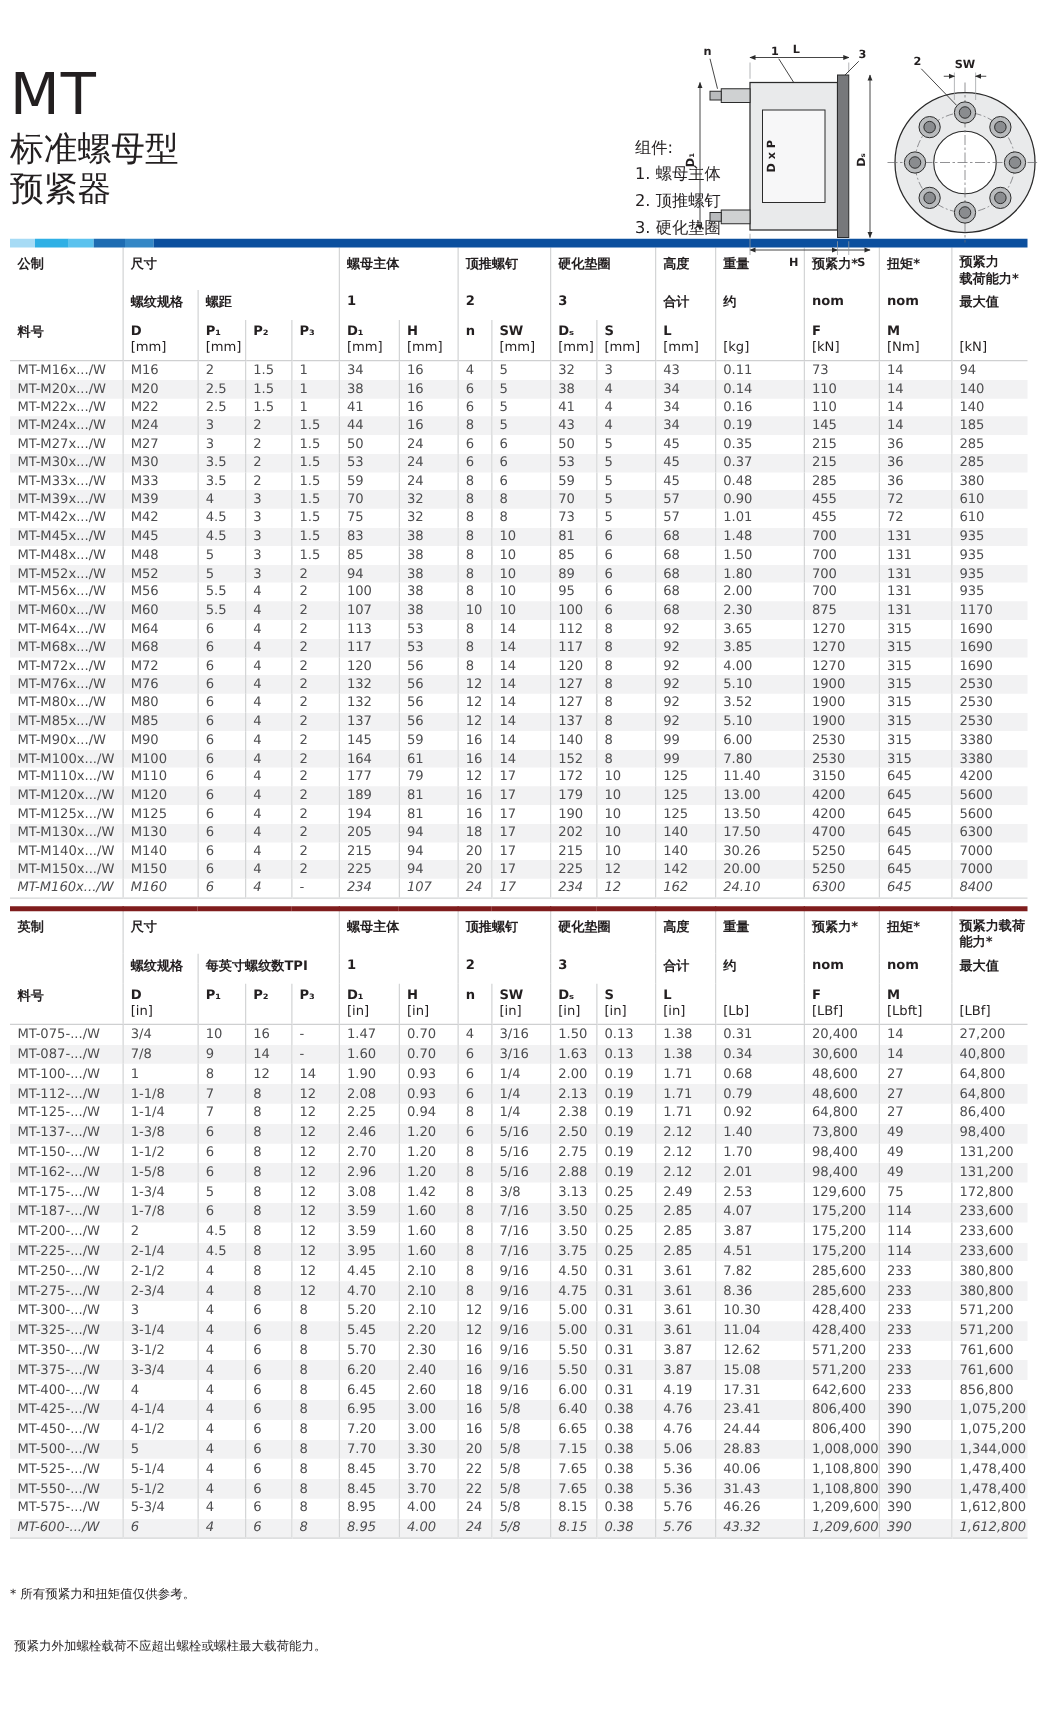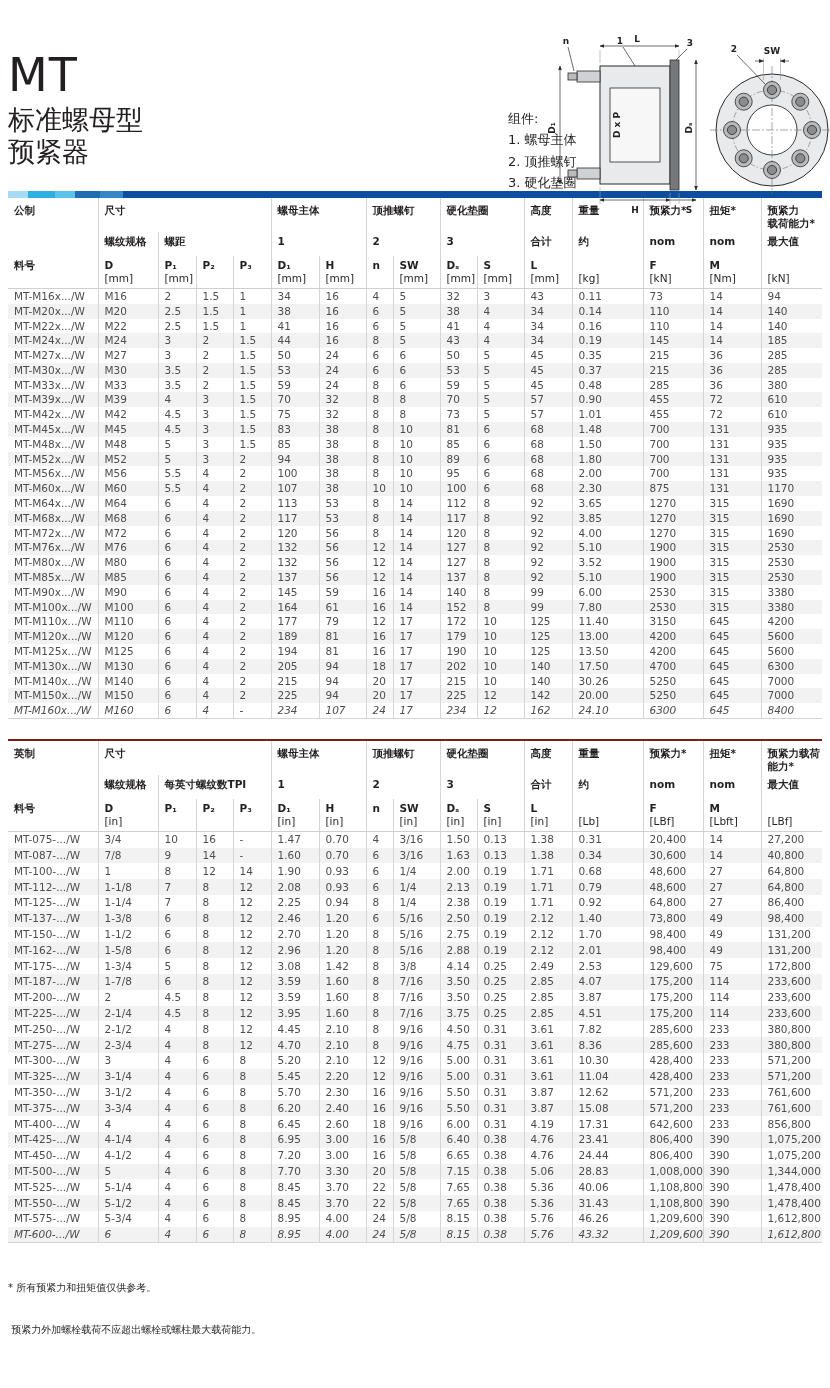--- a/index.html
+++ b/index.html
@@ -29,21 +29,21 @@
   tr.hr2 th { height:24px; padding-top:3px; }
   tr.hr3 th { height:32px; border-bottom:1px solid #cfd0d1; padding-top:3px; }
   th.wrap { white-space:pre-line; line-height:1.25; }
   th.c { text-align:center; padding-left:0; }
   .cl { display:block; min-height:13px; line-height:13px; }
   .cu { display:block; font-weight:normal; line-height:13px; }
   table.spec td { color:#4d4d4f; padding:1px 0 1px 6px; line-height:12.8px; white-space:nowrap; overflow:hidden; }
   table.imp td { padding:1.5px 0 1.5px 6px; }
   table.spec tbody tr:nth-child(even) { background:#f2f2f3; }
   table.spec tbody tr:last-child td { border-bottom:1px solid #d4d5d6;font-style:italic; }
-  table.imp { border-top:2px solid #7f1d1d; margin-top:20px; }
+  table.imp { border-top:4px solid #7f1d1d; margin-top:6px; }
   .metric-block { margin-top:24px; }
   .footnotes { margin-top:9px; font-size:10px; line-height:1.42; white-space:pre-wrap; color:#231f20; }
 
   text { font-family:"DejaVu Sans","Liberation Sans",sans-serif; }
   .dimtxt { font-size:9px; font-weight:bold; fill:#231f20; }
 </style>
 </head>
 <body>
 
 <div class="content">
@@ -956,21 +956,21 @@
         <tr>
           <td>MT-175-.../W</td>
           <td>1-3/4</td>
           <td>5</td>
           <td>8</td>
           <td>12</td>
           <td>3.08</td>
           <td>1.42</td>
           <td>8</td>
           <td>3/8</td>
-          <td>4.14</td>
+          <td>3.13</td>
           <td>0.25</td>
           <td>2.49</td>
           <td>2.53</td>
           <td>129,600</td>
           <td>75</td>
           <td>172,800</td>
         </tr>
         <tr>
           <td>MT-187-.../W</td>
           <td>1-7/8</td>

